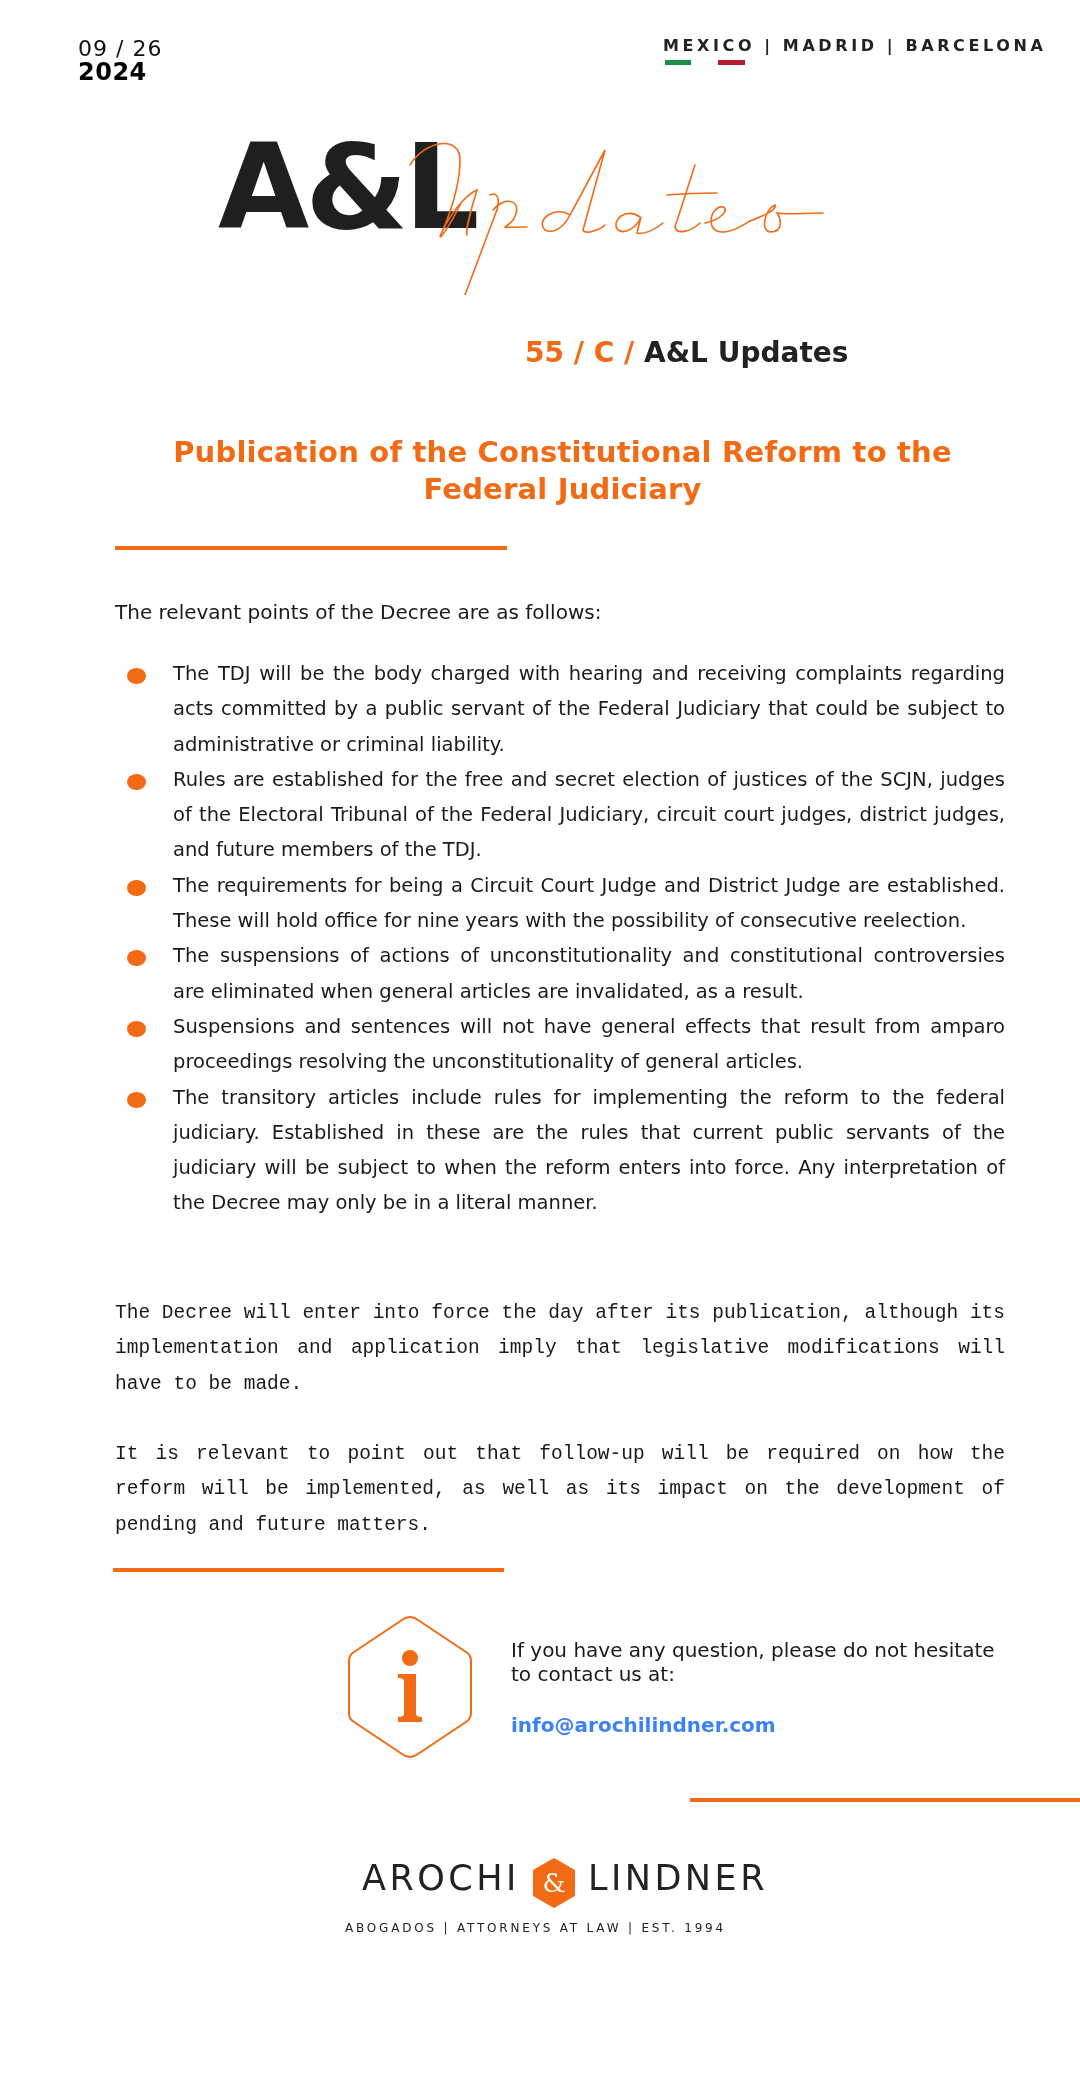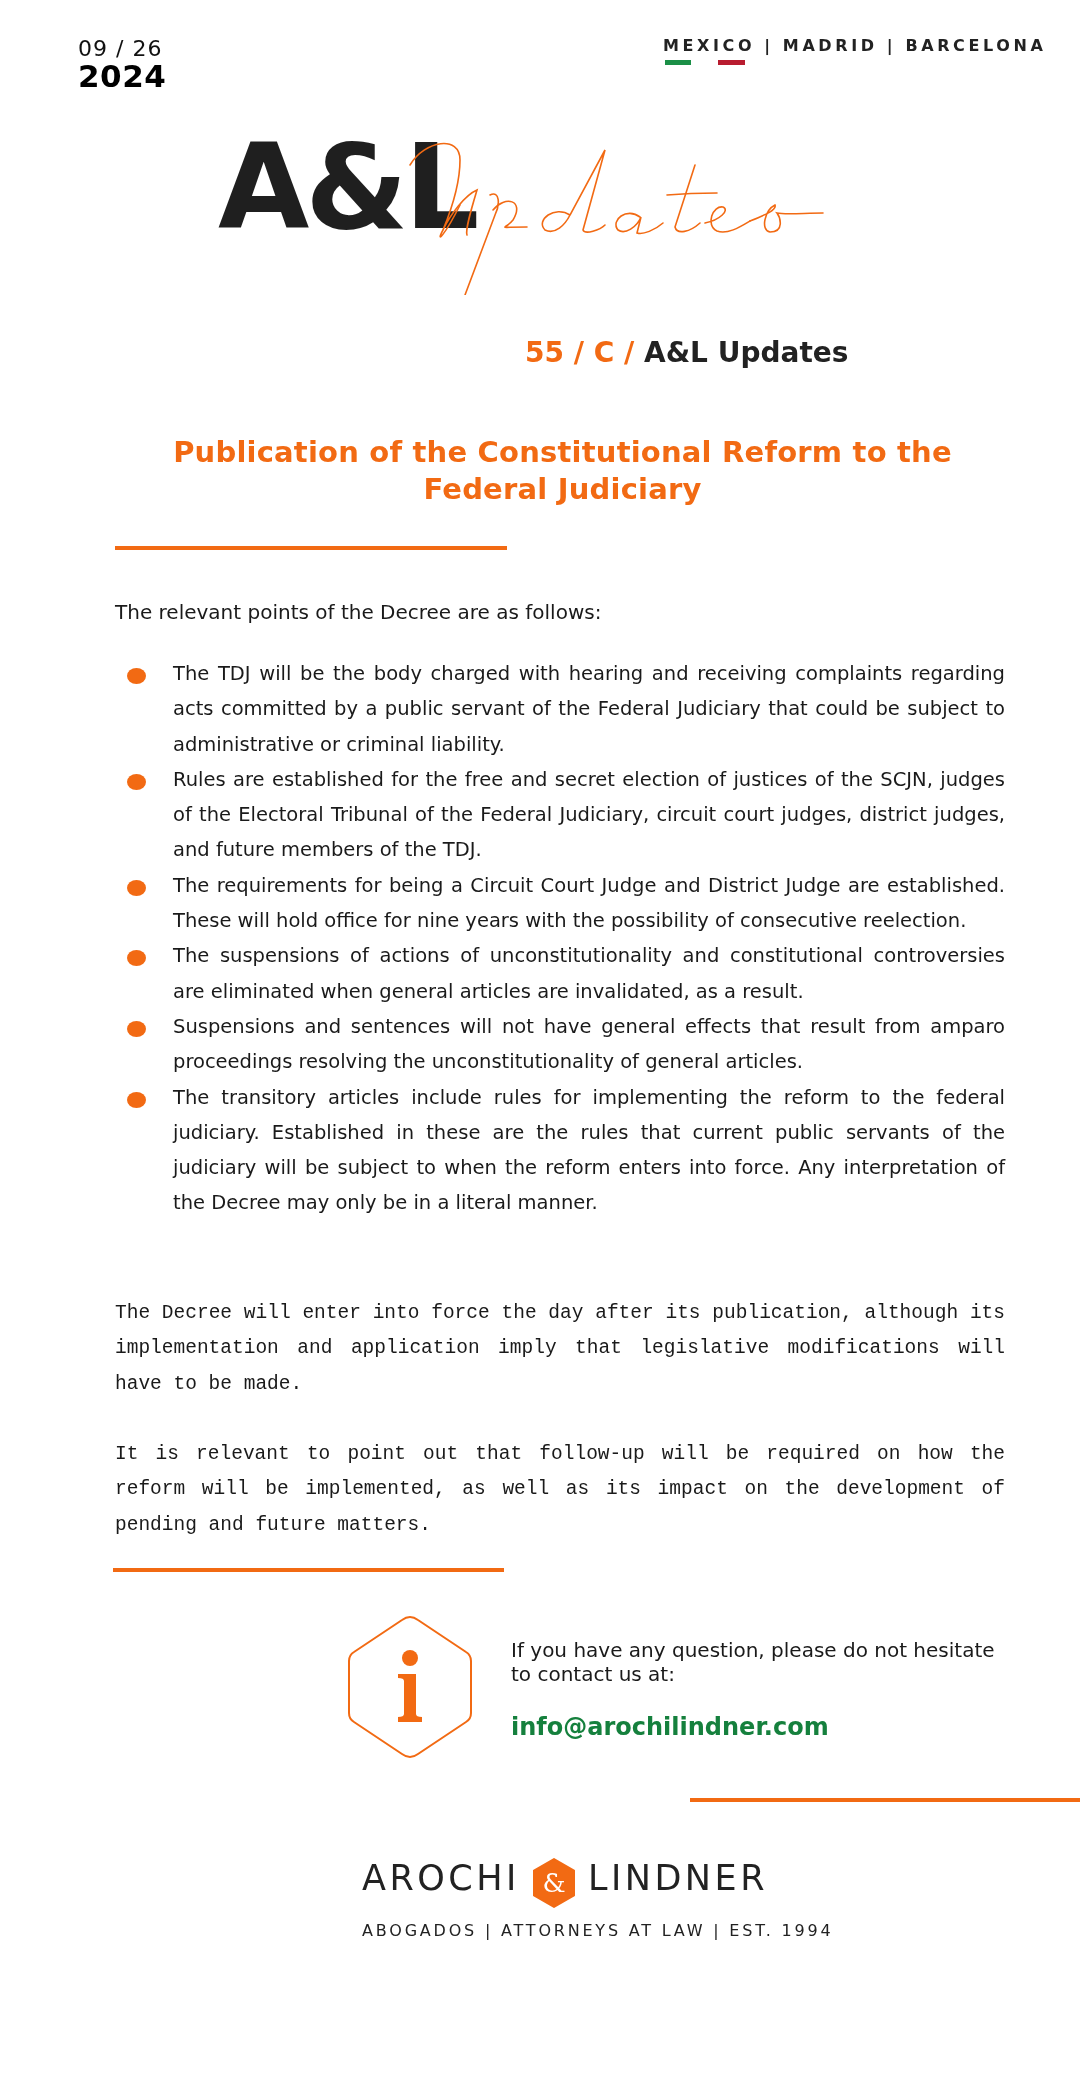--- a/index.html
+++ b/index.html
@@ -2,21 +2,21 @@
 <html><head>
 <meta charset="utf-8">
 <style>
   * { margin: 0; padding: 0; box-sizing: border-box; }
   html, body { width: 1080px; height: 2100px; background: #ffffff; }
   body { position: relative; font-family: "Liberation Sans", "DejaVu Sans", sans-serif; color: #1f1f1f; overflow: hidden; }
   .abs { position: absolute; }
 
   
   .date-md { left: 78px; top: 36px; font-size: 22px; letter-spacing: 1px; color: #111; font-family: "DejaVu Sans", sans-serif; }
-  .date-y { left: 78px; top: 58px; font-size: 31px; font-weight: 900; color: #000; font-family: "DejaVu Sans", sans-serif; letter-spacing: 0.5px; text-align: center; }
+  .date-y { left: 78px; top: 58px; font-size: 24px; font-weight: 900; color: #000; font-family: "DejaVu Sans", sans-serif; letter-spacing: 0.5px; text-align: center; }
 
   .cities { left: 663px; top: 36px; font-size: 16px; letter-spacing: 3.6px; color: #222; font-weight: bold; font-family: "DejaVu Sans", sans-serif; white-space: nowrap; }
   .flag-green { left: 665px; top: 60px; width: 26px; height: 5px; background: #1b8f47; }
   .flag-red { left: 718px; top: 60px; width: 27px; height: 5px; background: #b81c2f; }
 
   
   .masthead-al { left: 218px; top: 128px; font-size: 118px; font-weight: 900; color: #1f1f1f; font-family: "DejaVu Sans", sans-serif; letter-spacing: -4px; line-height: 1; }
   .masthead-script { left: 405px; top: 135px; width: 420px; height: 160px; }
 
   .issue { left: 525px; top: 336px; font-size: 28px; font-weight: bold; font-family: "DejaVu Sans", sans-serif; white-space: nowrap; }
@@ -34,28 +34,28 @@
   .bullets li .dot { position: absolute; left: 12px; top: 12px; width: 19px; height: 16px; border-radius: 50%; background: #f26a13; }
   .para { left: 115px; width: 890px; font-size: 19.5px; line-height: 35.3px; text-align: justify; color: #1a1a1a; font-family: Liberation Mono, monospace; }
   .para-1 { top: 1296px; }
   .para-2 { top: 1437px; }
 
   .rule-2 { left: 113px; top: 1568px; width: 391px; height: 4px; background: #f26a13; }
 
   
   .hex { left: 346px; top: 1614px; width: 128px; height: 146px; }
   .contact-text { left: 511px; top: 1638px; width: 500px; font-size: 20px; line-height: 24px; color: #1a1a1a; font-family: "DejaVu Sans", sans-serif; }
-  .contact-email { left: 511px; top: 1713px; font-size: 24px; font-weight: bold; color: #15803d; text-decoration: none; font-family: "DejaVu Sans", sans-serif; }
+  .contact-email { left: 511px; top: 1713px; font-size: 20px; font-weight: bold; color: #3b82f6; text-decoration: none; font-family: "DejaVu Sans", sans-serif; }
   .rule-3 { left: 690px; top: 1798px; width: 390px; height: 4px; background: #f26a13; }
 
   
   .logo-row { left: 362px; top: 1858px; height: 52px; display: flex; align-items: flex-start; gap: 12px; }
   .logo-word { font-size: 35px; letter-spacing: 3.5px; color: #222; font-family: "DejaVu Sans", sans-serif; font-weight: normal; }
   .logo-hex { width: 44px; height: 50px; position: relative; }
-  .tagline { left: 362px; top: 1921px; font-size: 16px; letter-spacing: 2.8px; color: #222; font-family: "DejaVu Sans", sans-serif; white-space: nowrap; }
+  .tagline { left: 345px; top: 1921px; font-size: 12px; letter-spacing: 2.8px; color: #222; font-family: "DejaVu Sans", sans-serif; white-space: nowrap; }
 </style>
 </head>
 <body>
 
 <div class="abs date-md">09 / 26</div>
 <div class="abs date-y">2024</div>
 
 <div class="abs cities">MEXICO | MADRID | BARCELONA</div>
 <div class="abs flag-green"></div>
 <div class="abs flag-red"></div>

